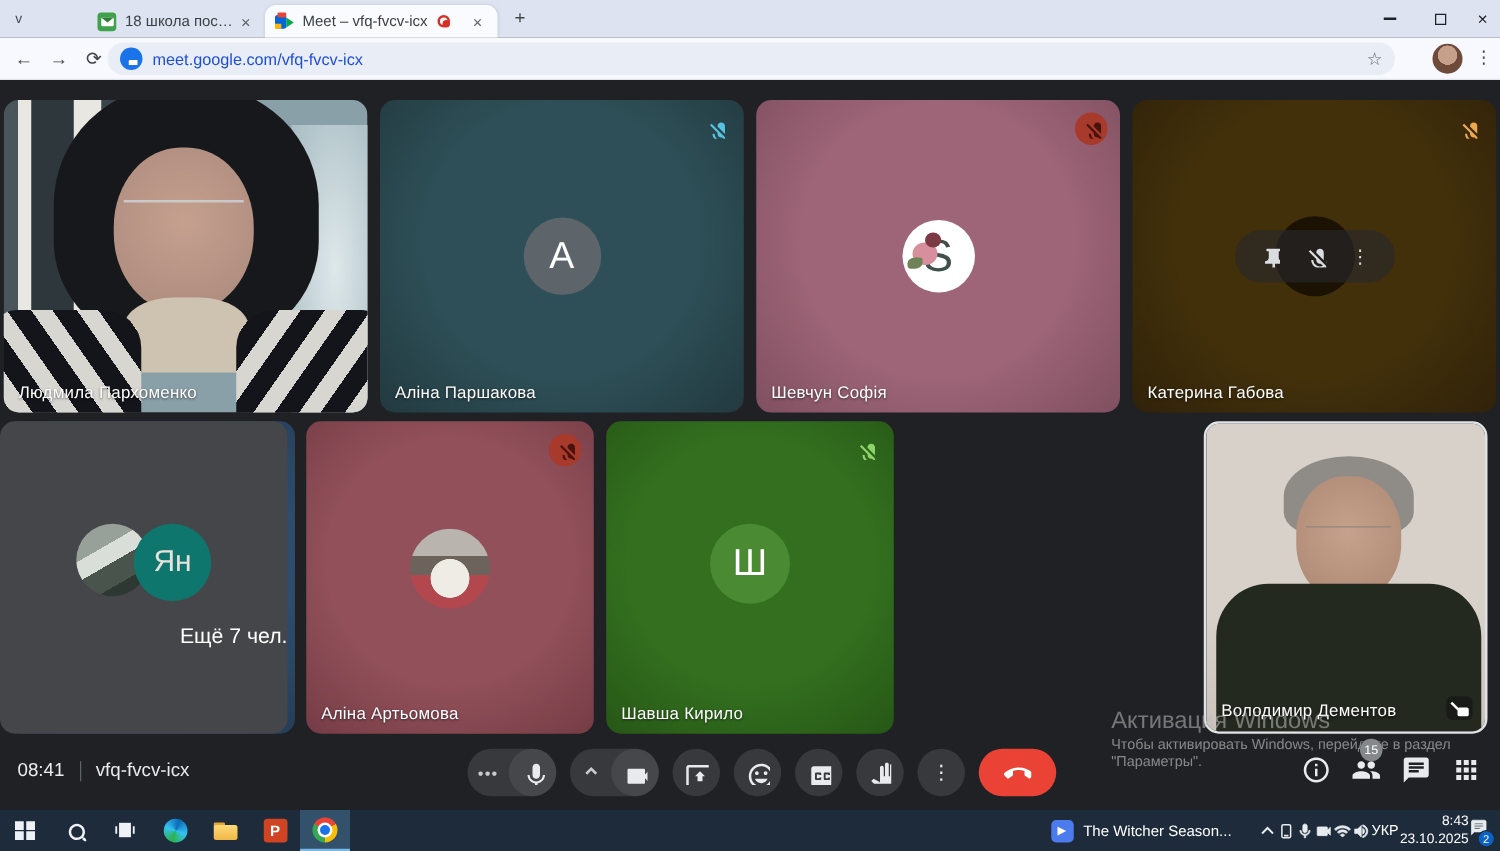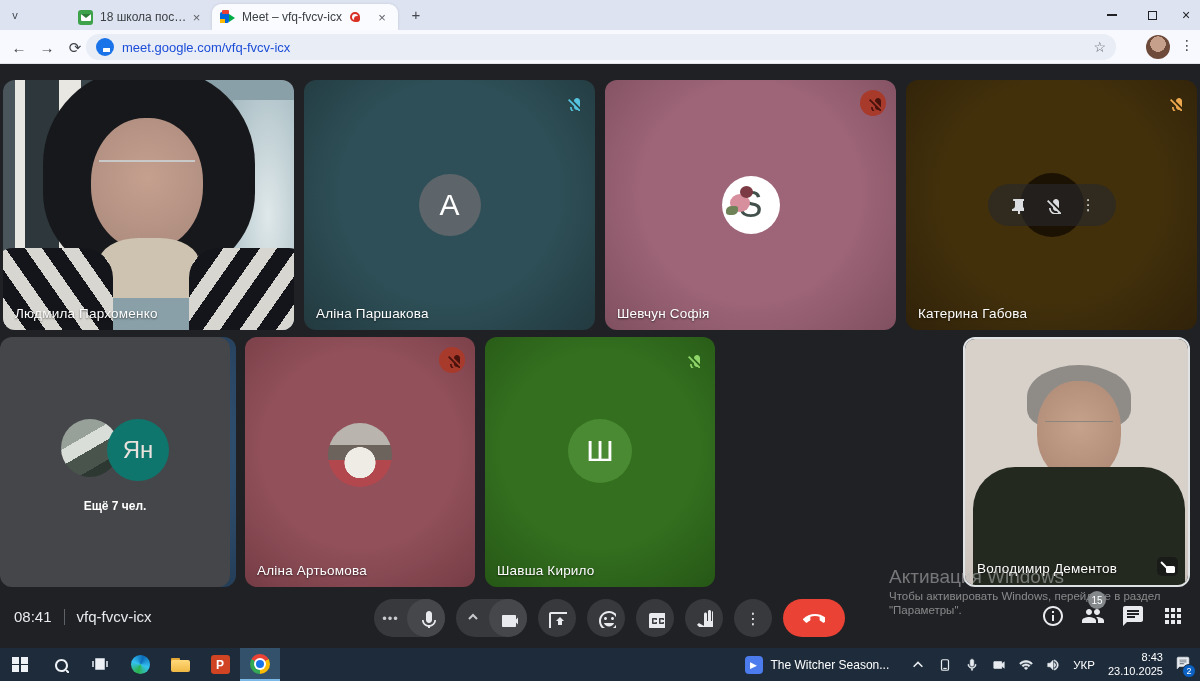--- a/index.html
+++ b/index.html
@@ -77,21 +77,21 @@
   .flower{background:#fff;font-family:"Liberation Serif","DejaVu Serif",serif;color:#41504b;font-size:36px;position:absolute;}
   .flower .rose{position:absolute;left:8px;top:18px;width:20px;height:18px;background:#d78f9d;border-radius:50%;}
   .rose:before{content:"";position:absolute;left:10px;top:-8px;width:13px;height:12px;background:#7c3a44;border-radius:50%;}
   .rose:after{content:"";position:absolute;left:-4px;top:12px;width:12px;height:9px;background:#708257;border-radius:50% 20% 50% 30%;}
 
   
   #tile8{background:#454649;}
   .morewrap{position:absolute;left:0;right:0;top:82px;display:flex;justify-content:center;}
   .mp1{width:58px;height:58px;border-radius:50%;background:linear-gradient(150deg,#97a099 0 34%,#d9ded9 34% 52%,#49544d 52% 74%,#2e3833 74%);margin-right:-12px;z-index:1;}
   .mp2{width:62px;height:62px;border-radius:50%;background:#0f766e;color:#e8e1dc;font-size:24px;display:flex;align-items:center;justify-content:center;z-index:2;}
-  .morelabel{position:absolute;left:0;right:0;top:162px;text-align:center;color:#fff;font-size:12px;font-weight:bold;}
+  .morelabel{position:absolute;left:0;right:0;top:162px;text-align:right;color:#fff;font-size:17px;font-weight:normal;}
 
   
   #leftinfo{left:14px;top:608px;display:flex;align-items:center;color:#e8eaed;font-size:15px;}
   #leftinfo .sep{width:1px;height:16px;background:#5f6368;margin:0 12px;}
   #controls{left:374px;top:599px;display:flex;align-items:center;gap:11px;}
   .cbtn{width:38px;height:38px;border-radius:50%;background:#37393c;display:flex;align-items:center;justify-content:center;}
   .cbtn svg{width:19px;height:19px;fill:#e8eaed;}
   .grp{display:flex;align-items:center;height:38px;border-radius:19px;background:#37393c;}
   .grp .lft{width:33px;text-align:center;color:#c8cace;font-size:13px;letter-spacing:1px;}
   .grp .crc{width:38px;height:38px;border-radius:50%;background:#46474b;display:flex;align-items:center;justify-content:center;}
@@ -122,21 +122,21 @@
   .folder:after{content:"";position:absolute;left:0;top:2px;width:19px;height:12px;background:linear-gradient(180deg,#ffd97a,#f0b844);border-radius:2px;}
   .ppt{width:19px;height:19px;border-radius:3px;background:#d04423;color:#fff;font-size:12px;font-weight:bold;display:flex;align-items:center;justify-content:center;}
   .chrome-ic{position:relative;width:20px;height:20px;border-radius:50%;background:conic-gradient(from -60deg,#ea4335 0 120deg,#fbbc05 120deg 240deg,#34a853 240deg 360deg);}
   .chrome-ic:before{content:"";position:absolute;left:4px;top:4px;width:12px;height:12px;border-radius:50%;background:#fff;}
   .chrome-ic:after{content:"";position:absolute;left:6px;top:6px;width:8px;height:8px;border-radius:50%;background:#1a73e8;}
   .edge-ic{width:19px;height:19px;border-radius:50%;background:conic-gradient(from 200deg,#2bb24c,#35c2f2,#0b6bb8,#35c2f2,#2bb24c);}
   #tb-chrome{background:#33516b;border-bottom:2px solid #7ab8e8;}
   #mediaw{display:flex;align-items:center;margin-left:auto;gap:8px;}
   .playic{width:18px;height:18px;border-radius:4px;background:#4b7bec;color:#fff;font-size:9px;display:flex;align-items:center;justify-content:center;}
   #mediatitle{color:#fff;font-size:12px;}
-  #tray{display:flex;align-items:center;gap:13px;margin-left:22px;margin-right:10px;}
+  #tray{display:flex;align-items:center;gap:1px;margin-left:22px;margin-right:10px;}
   #tray svg{width:14px;height:14px;fill:#e8ecf0;stroke:#e8ecf0;}
   #lang{color:#fff;font-size:11.5px;}
   #clockblk{color:#fff;font-size:11px;text-align:right;line-height:1.25;}
   .notif{position:relative;}
   .nbadge{position:absolute;right:-6px;bottom:-4px;width:14px;height:14px;border-radius:50%;background:#0b62c4;color:#fff;font-size:9px;display:flex;align-items:center;justify-content:center;border:1px solid #1d2b3a;}
 </style>
 </head>
 <body>
 
 <svg width="0" height="0" style="position:absolute">

